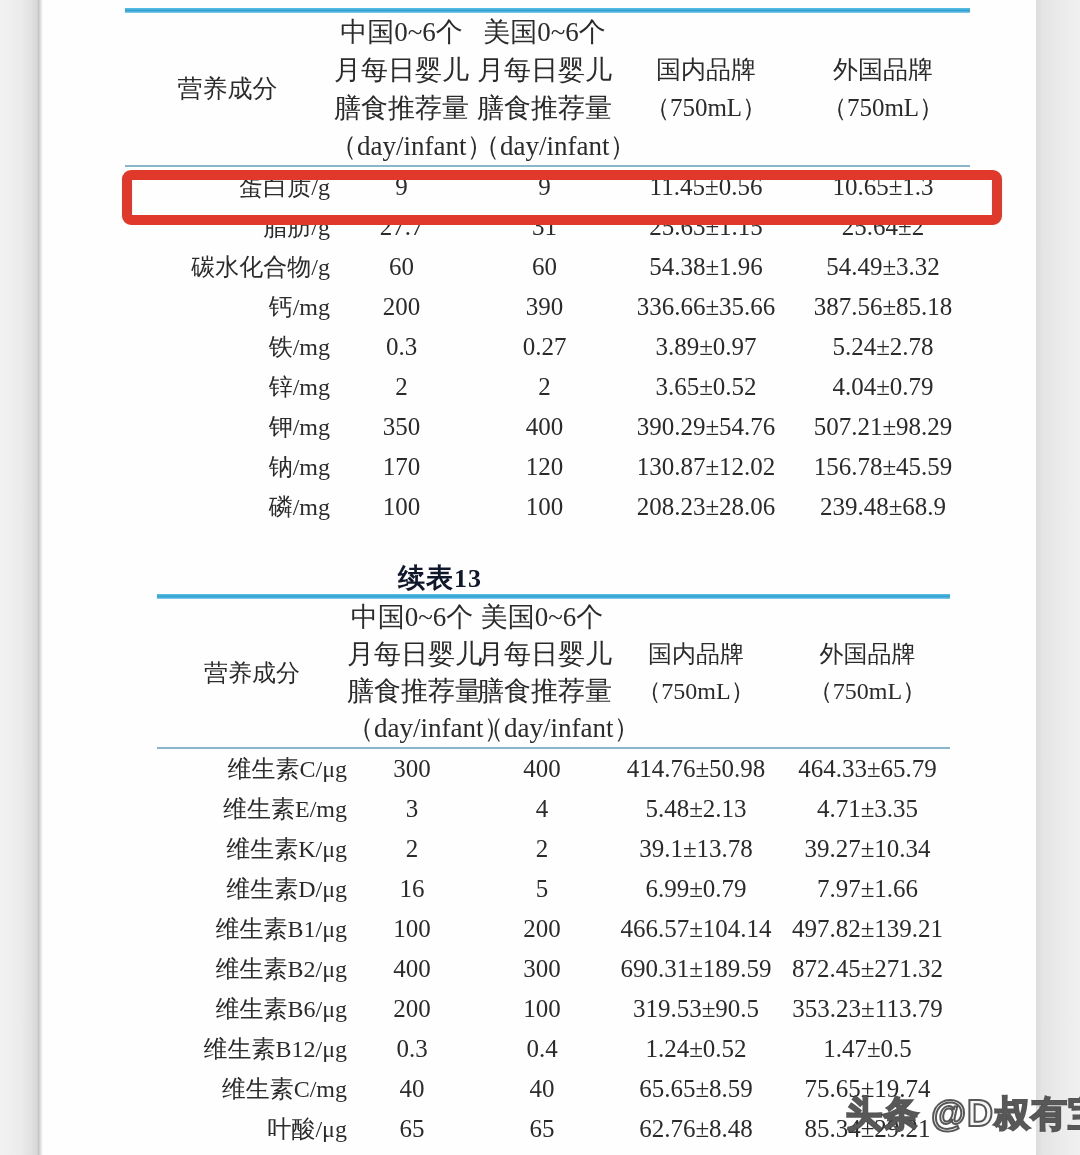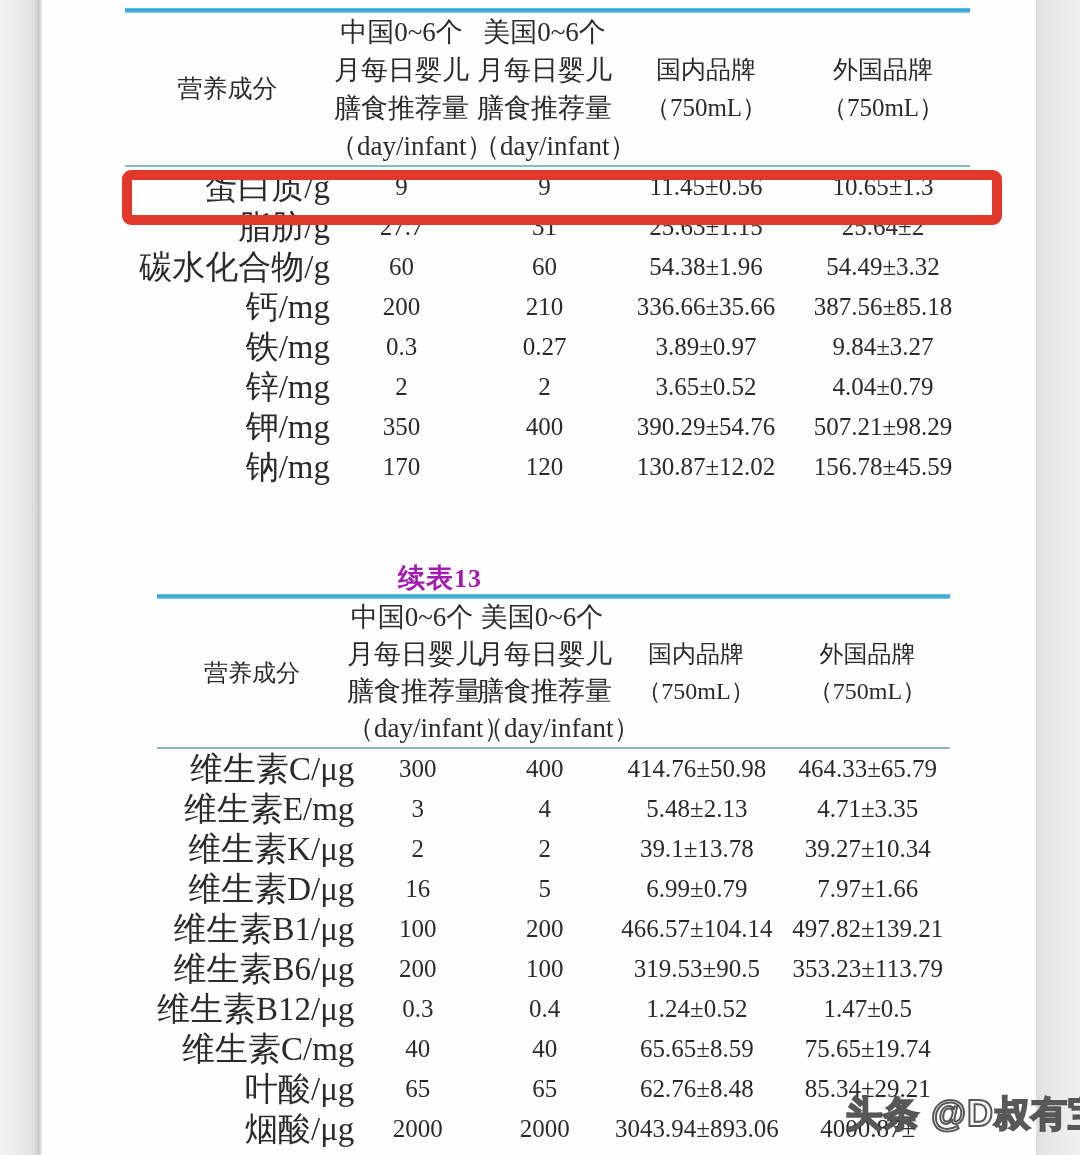--- a/index.html
+++ b/index.html
@@ -77,21 +77,21 @@
     line-height: 38px;
     color: #2b2b2b;
     padding: 6px 0 8px 0;
   }
   .hdr-cell .ln { display: block; white-space: nowrap; }
   .hdr-cell.narrow .ln { font-size: 27px; }
 
   .row-label {
     text-align: right;
     padding-right: 16px;
-    font-size: 33px;
+    font-size: 24px;
     line-height: 40px;
     white-space: nowrap;
   }
   .row-val {
     text-align: center;
     font-size: 25px;
     line-height: 40px;
     white-space: nowrap;
   }
 
@@ -111,21 +111,21 @@
 
   
   #continued-title {
     position: absolute;
     top: 560px;
     left: 0;
     width: 794px;
     text-align: center;
     font-size: 27px;
     font-weight: bold;
-    color: #a21caf;
+    color: #0f172a;
     letter-spacing: 1px;
     font-family: "Liberation Sans", "DejaVu Sans", sans-serif;
   }
   #continued-title .num {
     font-family: "Liberation Serif", "DejaVu Serif", serif;
     font-weight: bold;
     font-size: 26px;
   }
 
   
@@ -247,30 +247,30 @@
           <tr>
             <td class="row-label">碳水化合物/g</td>
             <td class="row-val">60</td>
             <td class="row-val">60</td>
             <td class="row-val">54.38±1.96</td>
             <td class="row-val">54.49±3.32</td>
           </tr>
           <tr>
             <td class="row-label">钙/mg</td>
             <td class="row-val">200</td>
-            <td class="row-val">210</td>
+            <td class="row-val">390</td>
             <td class="row-val">336.66±35.66</td>
             <td class="row-val">387.56±85.18</td>
           </tr>
           <tr>
             <td class="row-label">铁/mg</td>
             <td class="row-val">0.3</td>
             <td class="row-val">0.27</td>
             <td class="row-val">3.89±0.97</td>
-            <td class="row-val">9.84±3.27</td>
+            <td class="row-val">5.24±2.78</td>
           </tr>
           <tr>
             <td class="row-label">锌/mg</td>
             <td class="row-val">2</td>
             <td class="row-val">2</td>
             <td class="row-val">3.65±0.52</td>
             <td class="row-val">4.04±0.79</td>
           </tr>
           <tr>
             <td class="row-label">钾/mg</td>
@@ -278,20 +278,27 @@
             <td class="row-val">400</td>
             <td class="row-val">390.29±54.76</td>
             <td class="row-val">507.21±98.29</td>
           </tr>
           <tr>
             <td class="row-label">钠/mg</td>
             <td class="row-val">170</td>
             <td class="row-val">120</td>
             <td class="row-val">130.87±12.02</td>
             <td class="row-val">156.78±45.59</td>
+          </tr>
+          <tr>
+            <td class="row-label">磷/mg</td>
+            <td class="row-val">100</td>
+            <td class="row-val">100</td>
+            <td class="row-val">208.23±28.06</td>
+            <td class="row-val">239.48±68.9</td>
           </tr>
         </tbody>
     </table>
   </div>
 
   <div id="continued-title"><span>续表</span><span class="num">13</span></div>
 
   <div id="table-two-wrap">
     <div class="rule-top"></div>
     <table class="nutri-table" id="table-two">
@@ -369,20 +376,27 @@
             <td class="row-val">7.97±1.66</td>
           </tr>
           <tr>
             <td class="row-label">维生素B1/μg</td>
             <td class="row-val">100</td>
             <td class="row-val">200</td>
             <td class="row-val">466.57±104.14</td>
             <td class="row-val">497.82±139.21</td>
           </tr>
           <tr>
+            <td class="row-label">维生素B2/μg</td>
+            <td class="row-val">400</td>
+            <td class="row-val">300</td>
+            <td class="row-val">690.31±189.59</td>
+            <td class="row-val">872.45±271.32</td>
+          </tr>
+          <tr>
             <td class="row-label">维生素B6/μg</td>
             <td class="row-val">200</td>
             <td class="row-val">100</td>
             <td class="row-val">319.53±90.5</td>
             <td class="row-val">353.23±113.79</td>
           </tr>
           <tr>
             <td class="row-label">维生素B12/μg</td>
             <td class="row-val">0.3</td>
             <td class="row-val">0.4</td>

